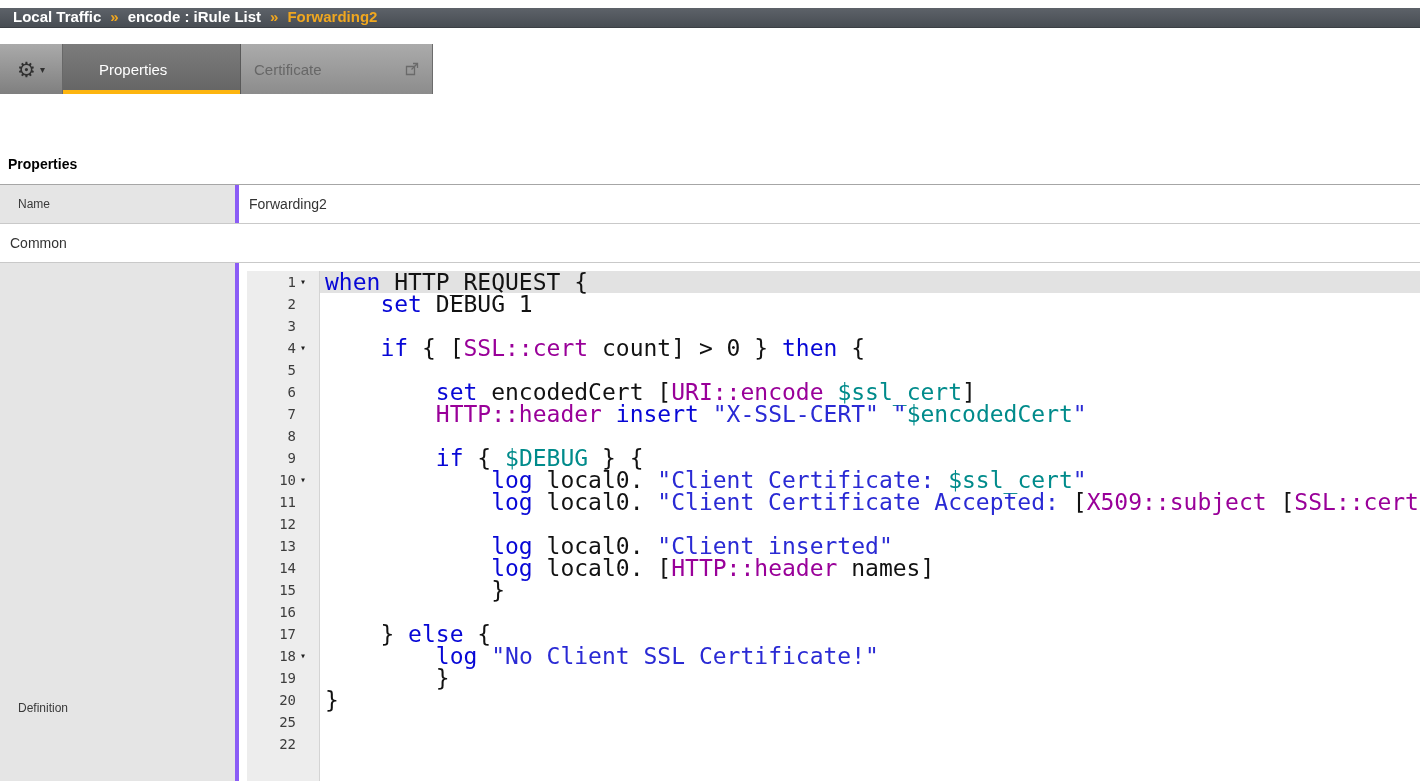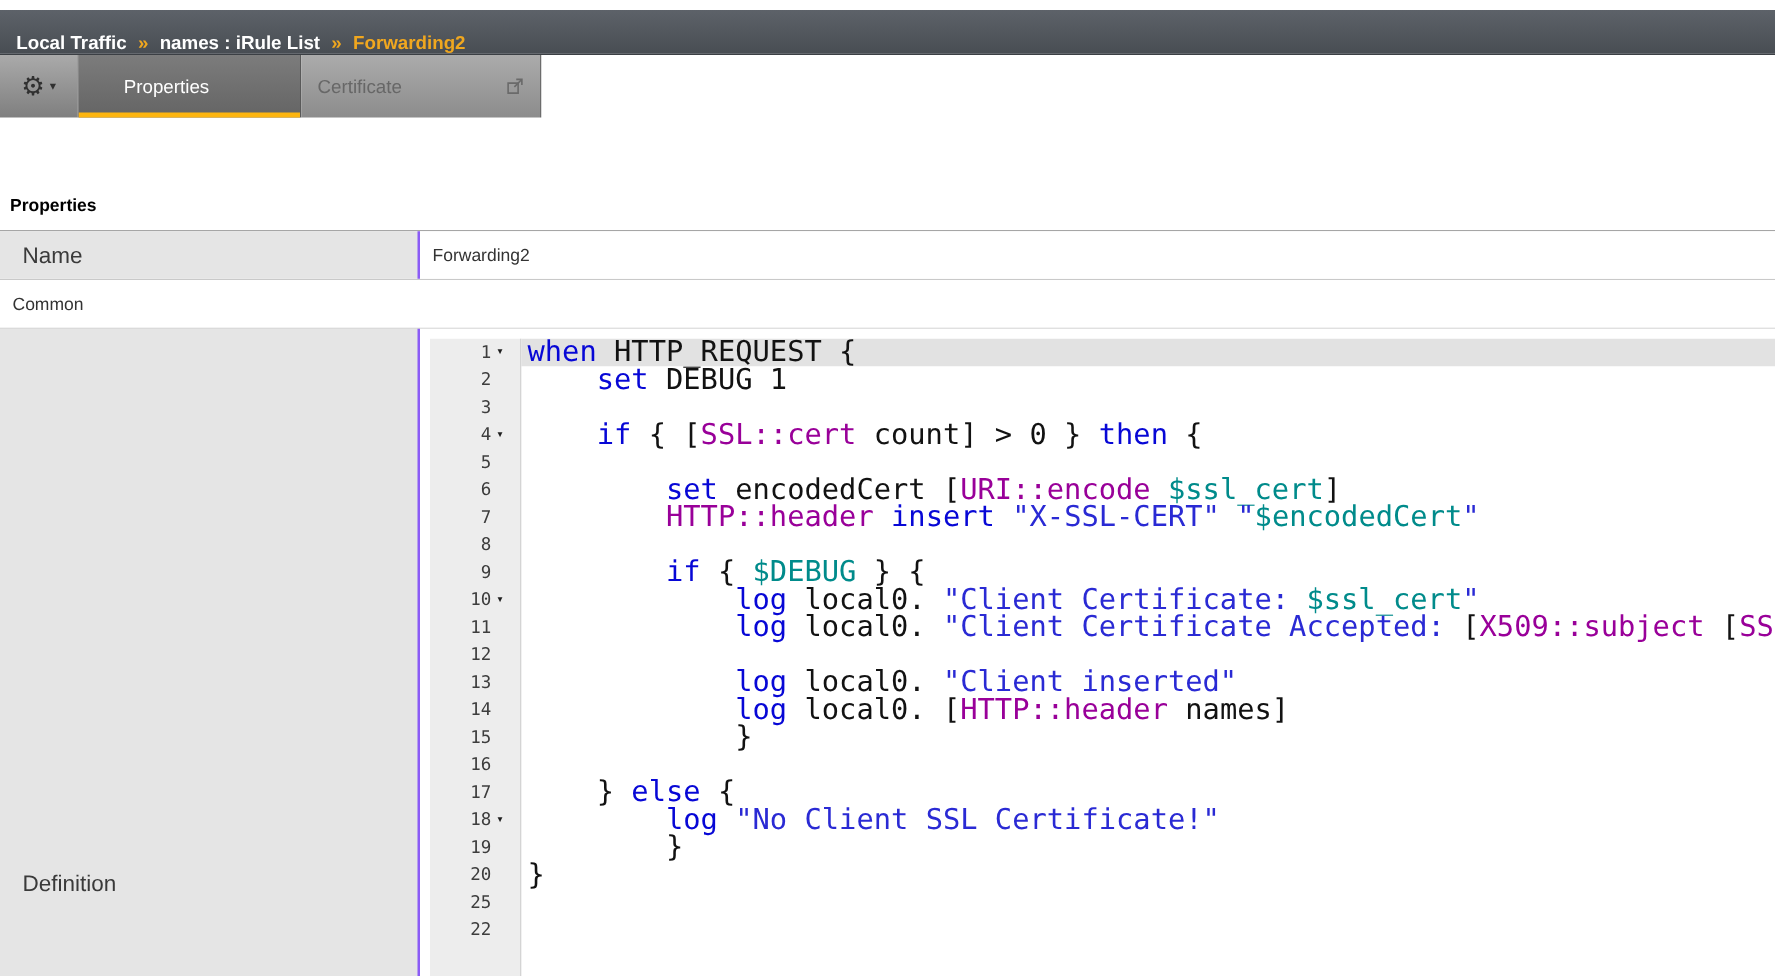--- a/index.html
+++ b/index.html
@@ -1,23 +1,23 @@
 <!DOCTYPE html>
 <html style="--gold: #f0a71f; --accent: #fdb50f; --tok-kw: #0707d6; --tok-cmd: #990099; --tok-str: #2a2ad4; --tok-var: #008b8b; --tok-pl: #121212;"><head>
 <meta charset="utf-8">
 <style>
   *{box-sizing:border-box;margin:0;padding:0}
   html,body{background:#fff}
   body{font-family:"Liberation Sans",sans-serif}
   .app{position:relative;width:1420px;height:781px;overflow:hidden;background:#fff}
 
   
-  .breadcrumb{position:absolute;top:8px;left:0;right:0;height:36px;
+  .breadcrumb{position:absolute;top:8px;left:0;right:0;height:20px;
     background:linear-gradient(#5d6269,#484d53);border-bottom:1px solid #3b3f44;
-    display:flex;align-items:flex-end;padding-left:13px;gap:9px}
+    display:flex;align-items:flex-start;padding-left:13px;gap:9px}
   .bc-link{color:#fff;font-weight:bold;font-size:15px;cursor:pointer}
   .bc-sep{color:var(--gold,#f0a71f);font-weight:bold;font-size:15px}
   .bc-current{color:var(--gold,#f0a71f);font-weight:bold;font-size:15px}
 
   
   .tabbar{position:absolute;top:44px;left:0;width:433px;height:50px;display:flex}
   .gear-seg{width:63px;background:linear-gradient(#aaa,#7f7f7f);border-right:1px solid #686868;
     display:flex;align-items:center;justify-content:center;gap:4px;cursor:pointer}
   .gear{font-size:21px;color:#303030;line-height:1}
   .gear-caret{font-size:10px;color:#303030}
@@ -30,22 +30,22 @@
     padding:0 13px;justify-content:space-between;border-right:1px solid #6c6c6c}
   .popout{flex-shrink:0}
 
   
   .section-title{position:absolute;top:156px;left:8px;font-size:14px;font-weight:bold;color:#000}
 
   
   .props{position:absolute;top:184px;left:0;width:1420px;border-top:1px solid #a6a6a6}
   .prow{display:flex;height:39px;border-bottom:1px solid #c9c9c9}
   .prow-def{height:890px}
-  .plabel{width:336px;flex-shrink:0;background:#e5e5e5;border-right:2px solid #8b5cf6;
-    padding-left:18px;display:flex;align-items:center;font-size:18px;color:#3a3a3a}
+  .plabel{width:239px;flex-shrink:0;background:#e5e5e5;border-right:4px solid #8b5cf6;
+    padding-left:18px;display:flex;align-items:center;font-size:12px;color:#3a3a3a}
   .pvalue{flex:1;display:flex;align-items:center;padding-left:10px;font-size:14px;color:#333;background:#fff}
   .pvalue-def{align-items:flex-start;padding:8px 0 0 8px}
 
   
   .editor{display:flex;width:100%;height:520px;font-family:"DejaVu Sans Mono",monospace;cursor:text}
   .gutter{width:73px;flex-shrink:0;background:#ededed;border-right:1px solid #d4d4d4}
   .gutter-line{height:22px;display:flex;align-items:center;justify-content:flex-end;
     padding-right:9px;font-size:14px;color:#3d3d3d}
   .gutter-line .fold{width:14px;text-align:center;font-size:10px;color:#1e1e1e;line-height:22px;cursor:pointer}
   .codearea{flex:1}
@@ -59,21 +59,21 @@
   .t-pl{color:var(--tok-pl,#121212)}
 </style>
 </head>
 <body>
 
 <div class="app">
 
   <div class="breadcrumb">
     <span class="bc-link">Local Traffic</span>
     <span class="bc-sep">»</span>
-    <span class="bc-link">names : iRule List</span>
+    <span class="bc-link">encode : iRule List</span>
     <span class="bc-sep">»</span>
     <span class="bc-current">Forwarding2</span>
   </div>
 
   <div class="tabbar">
     <div class="gear-seg">
       <span class="gear">⚙</span>
       <span class="gear-caret">▾</span>
     </div>
     <div class="tab tab-active">

